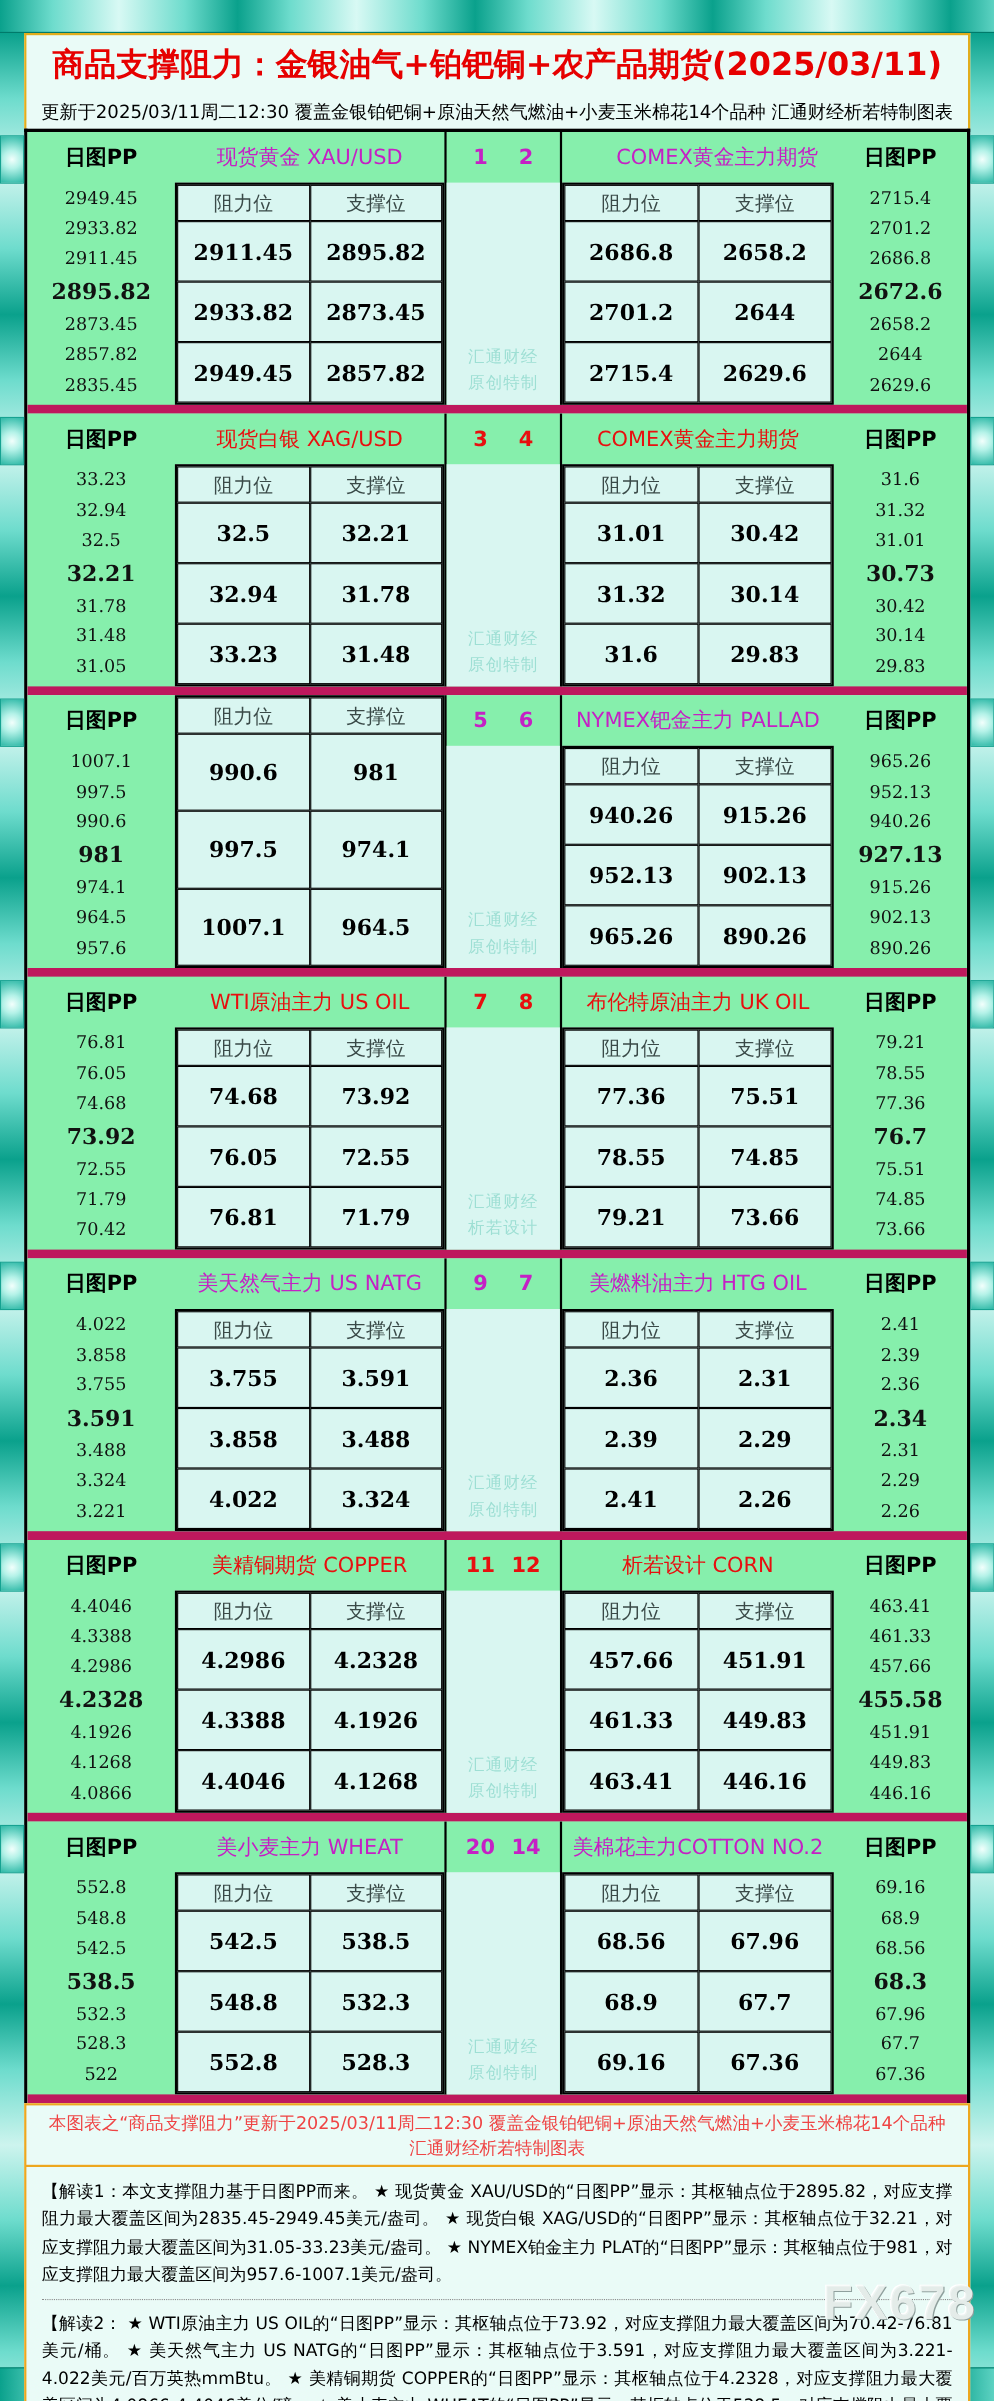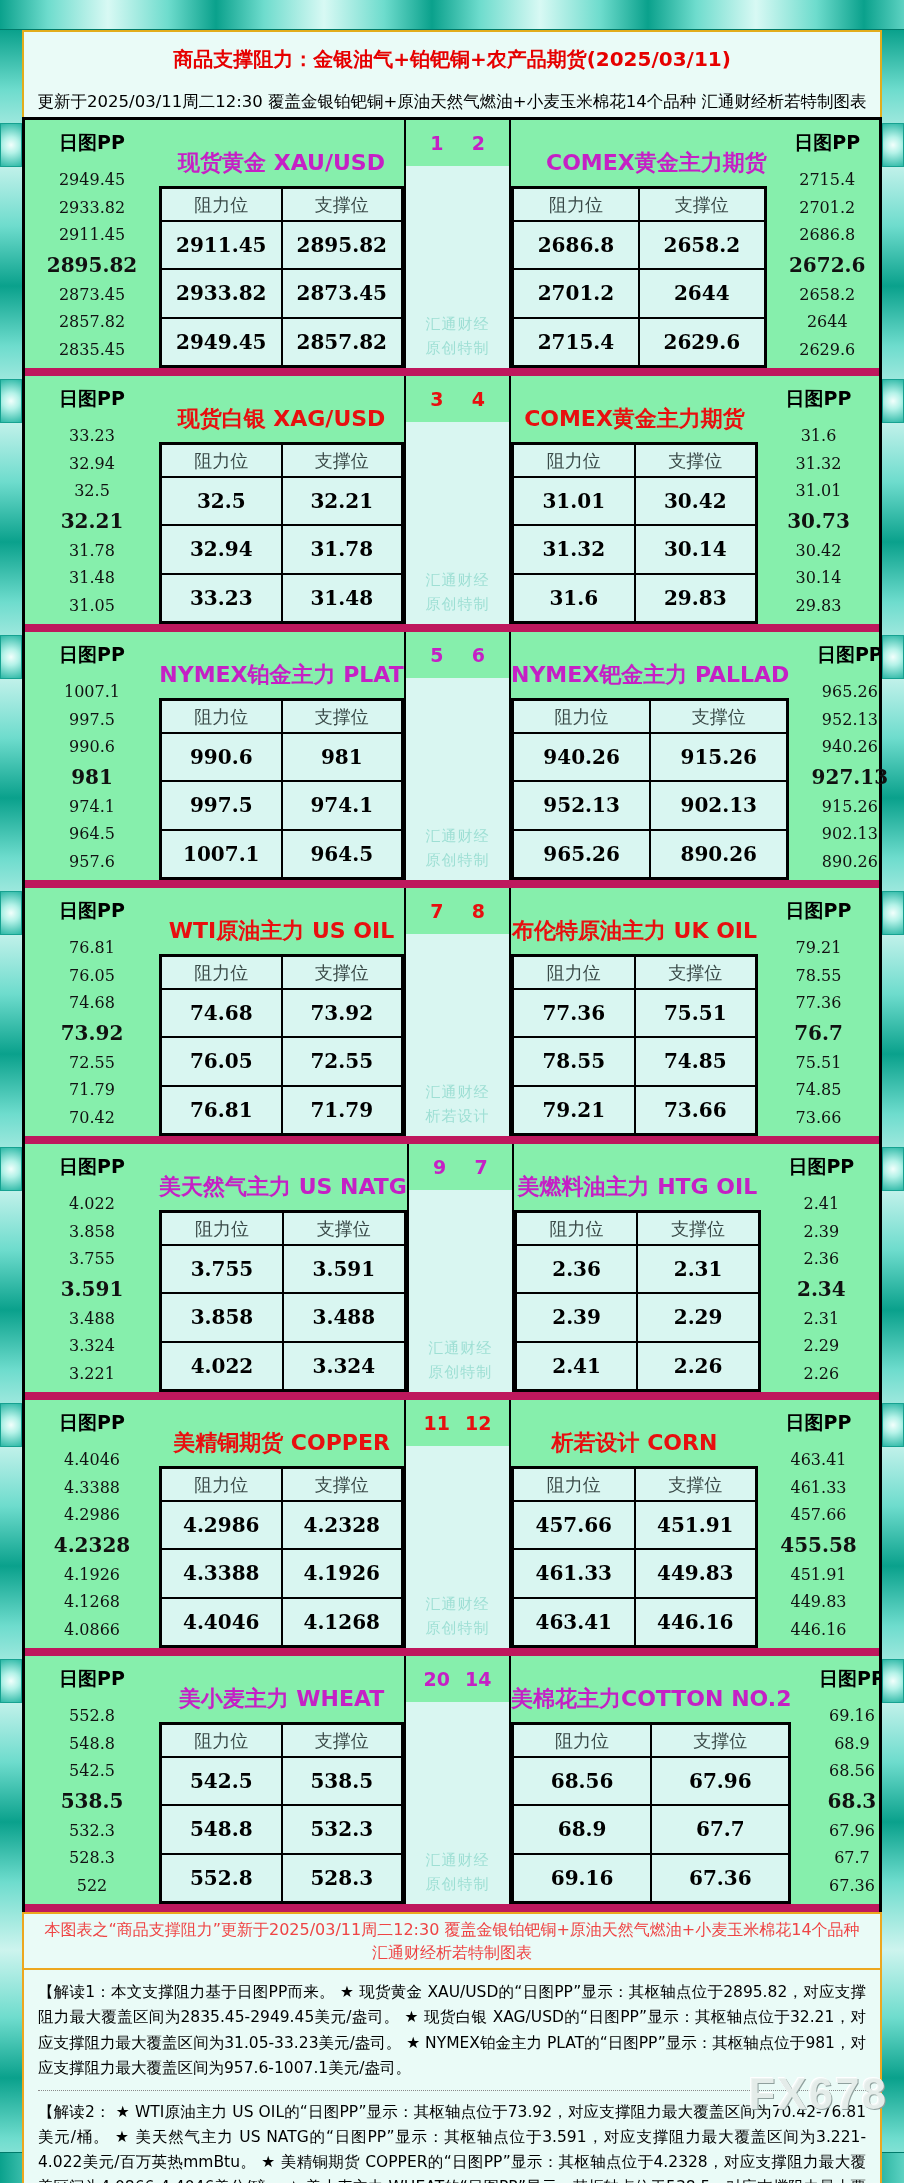--- a/index.html
+++ b/index.html
@@ -18,40 +18,40 @@
     background:repeating-linear-gradient(180deg,#0aa18c 0px,#6edccd 60px,#cdf4ee 128px,#6edccd 196px,#0aa18c 256px);}
   .strip-right{right:0;top:30px;width:22px;height:2122px;
     background:repeating-linear-gradient(180deg,#0aa18c 0px,#6edccd 60px,#cdf4ee 128px,#6edccd 196px,#0aa18c 256px);}
   .nub{position:absolute;width:22px;height:44px;
     background:radial-gradient(circle at 50% 50%,#f2fffc 0%,#b4f2e8 35%,#2cb8a6 100%);
     border:1px solid #16a291;}
   
   .content{position:absolute;left:22px;top:30px;width:860px;height:2122px;background:#eafbf7;}
   .head-box{border:2px solid #e2ad1c;border-bottom:none;background:#eafbf7;}
   .main-title{height:54px;display:flex;align-items:center;justify-content:center;
-    color:#e60000;font-size:20px;font-weight:bold;letter-spacing:0px;white-space:nowrap;}
+    color:#e60000;font-size:29px;font-weight:bold;letter-spacing:0px;white-space:nowrap;}
   .subtitle{height:31px;display:flex;align-items:center;justify-content:center;
     color:#000;font-size:16.5px;white-space:nowrap;}
   
   .blocks{border:3px solid #000;border-bottom:none;}
   .block{height:256px;border-bottom:8px solid #be185d;background:#86efac;display:flex;}
   .pp-col{display:flex;flex-direction:column;}
   .pp-left{flex:0 0 134px;}
   .pp-right{flex:0 0 121px;}
   .pp-header{height:46px;display:flex;align-items:center;justify-content:center;
     color:#000;font-weight:bold;font-size:19px;}
   .pp-vals{flex:1;display:flex;flex-direction:column;justify-content:space-around;align-items:center;
     padding-bottom:4px;}
   .pp-val{font-family:"DejaVu Serif",serif;font-size:16px;color:#111;line-height:1;}
   .pp-val.pivot{font-size:20px;font-weight:bold;}
   .section{display:flex;flex-direction:column;}
   .sec-left{flex:0 0 245px;}
   .sec-right{flex:0 0 247px;}
   .sec-header{height:46px;display:flex;align-items:center;justify-content:center;
-    font-weight:bold;font-size:22px;white-space:nowrap;margin-top:20px;}
+    font-weight:normal;font-size:19px;white-space:nowrap;}
   .rs-table{flex:1;border:2px solid #000;display:grid;grid-template-columns:1fr 1fr;
     grid-template-rows:33px 1fr 1fr 1fr;background:#d9f6f1;}
   .rs-cell{border:1px solid #000;display:flex;align-items:center;justify-content:center;}
   .rs-head{color:#3a4a48;font-size:18px;}
   .rs-val{font-family:"DejaVu Serif",serif;font-size:20px;font-weight:bold;color:#000;}
   .mid-col{flex:0 0 107px;display:flex;flex-direction:column;border-left:2px solid #000;border-right:2px solid #000;}
   .mid-header{height:46px;display:flex;align-items:center;justify-content:space-around;
     font-weight:bold;font-size:19px;padding:0 10px;}
   .mid-body{flex:1;background:#d9f6f1;display:flex;flex-direction:column;justify-content:flex-end;
     align-items:center;padding-bottom:12px;gap:9px;}
@@ -223,21 +223,20 @@
         <div class="pp-val">997.5</div>
         <div class="pp-val">990.6</div>
         <div class="pp-val pivot">981</div>
         <div class="pp-val">974.1</div>
         <div class="pp-val">964.5</div>
         <div class="pp-val">957.6</div>
       </div>
     </div>
 
     <div class="section sec-left">
-      <div class="sec-header" style="color: rgb(197, 32, 197);">NYMEX铂金主力 PLAT</div>
       <div class="rs-table">
         <div class="rs-cell rs-head">阻力位</div>
         <div class="rs-cell rs-head">支撑位</div>
         <div class="rs-cell rs-val">990.6</div>
         <div class="rs-cell rs-val">981</div>
         <div class="rs-cell rs-val">997.5</div>
         <div class="rs-cell rs-val">974.1</div>
         <div class="rs-cell rs-val">1007.1</div>
         <div class="rs-cell rs-val">964.5</div>
       </div>

